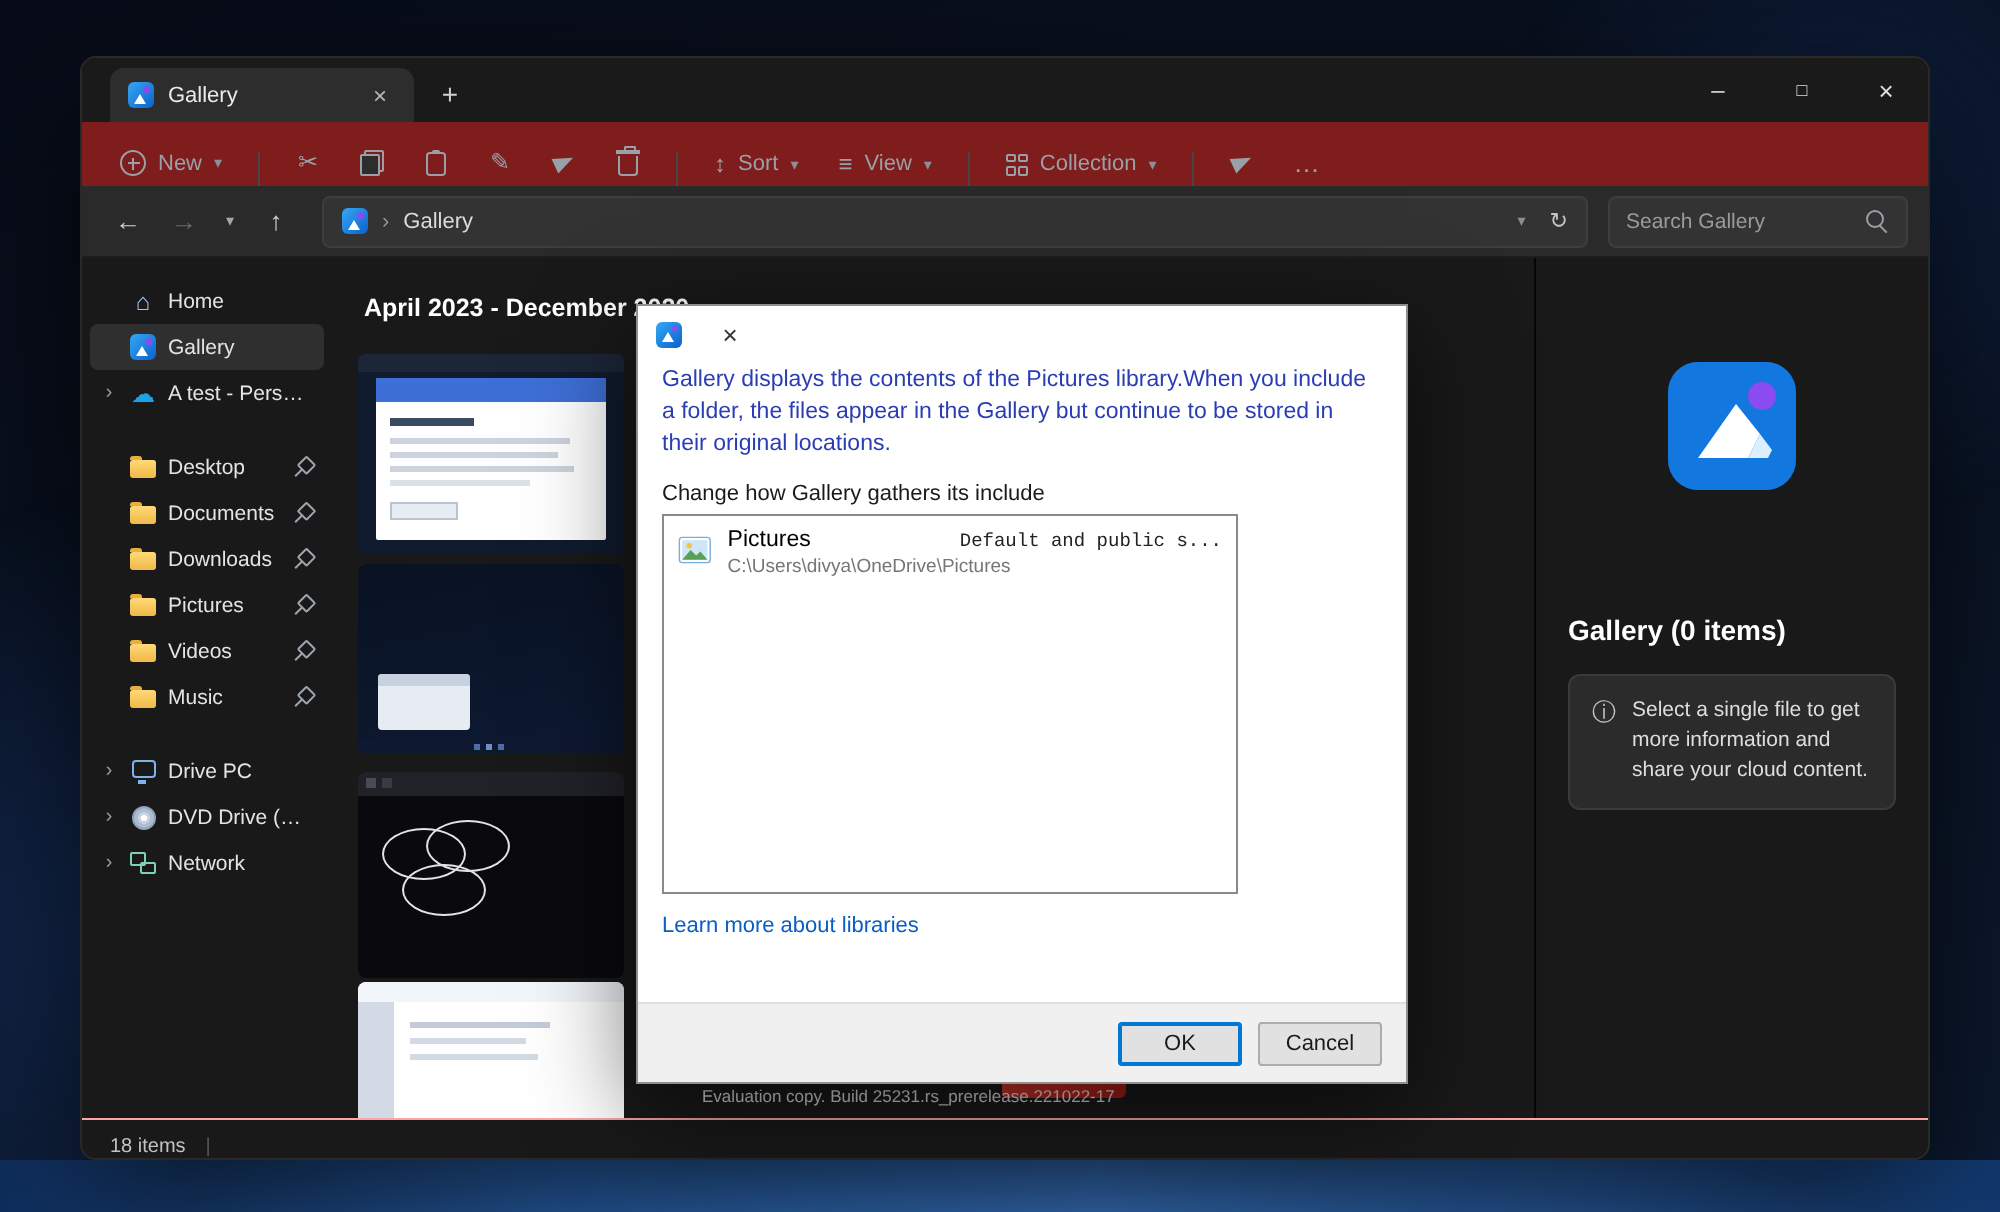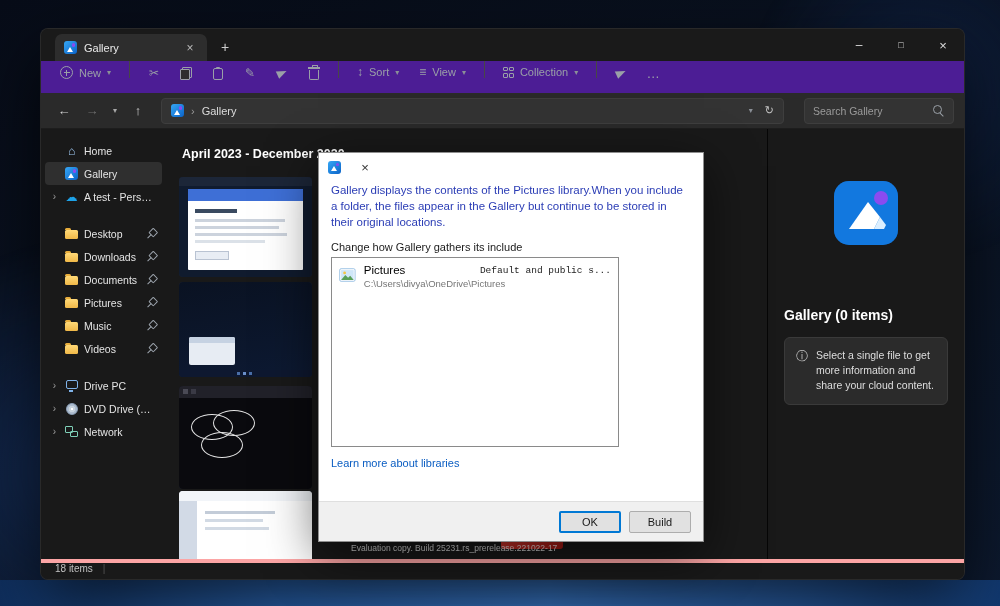--- a/index.html
+++ b/index.html
@@ -27,21 +27,21 @@
 
   .tabbar { height:32px; background:#1a1a1a; display:flex; align-items:flex-end; padding-left:14px; position:relative; flex:none; }
   .tab { height:27px; width:152px; background:#2d2d2d; border-radius:7px 7px 0 0; display:flex; align-items:center;
          gap:7px; padding:0 9px; color:#eaeaea; font-size:11px; }
   .tab-close { margin-left:auto; color:#b8b8b8; font-size:12px; width:16px; height:16px; display:flex; align-items:center; justify-content:center; border-radius:3px; }
   .newtab { width:24px; height:24px; margin:0 0 2px 6px; color:#cfcfcf; font-size:14px; display:flex; align-items:center; justify-content:center; border-radius:4px; }
   .win-controls { position:absolute; right:0; top:0; height:32px; display:flex; }
   .win-controls .wc { width:42px; height:32px; display:flex; align-items:center; justify-content:center; color:#dedede; }
   .wc-min { font-size:12px; } .wc-max { font-size:9px; } .wc-close { font-size:13px; }
 
-  .toolbar { height:32px; background:#4c1d95; display:flex; align-items:flex-start; padding:0 10px; gap:2px; color:#9aa0a7; flex:none; }
+  .toolbar { height:32px; background:#7f1d1d; display:flex; align-items:flex-end; padding:0 10px; gap:2px; color:#9aa0a7; flex:none; }
   .tb-btn { display:flex; align-items:center; gap:6px; padding:5px 9px; border-radius:4px; font-size:11px; color:#9aa0a7; }
   .tb-icon-btn { display:flex; align-items:center; justify-content:center; width:30px; height:24px; border-radius:4px; }
   .tb-sep { width:1px; height:17px; background:#474747; margin:0 7px; flex:none; }
   .glyph { font-size:12px; line-height:1; }
   .caret { font-size:8px; color:#8b9097; }
 
   
   .icon-plus-circle { position:relative; width:13px; height:13px; border:1.2px solid #9aa0a7; border-radius:50%; }
   .icon-plus-circle::before { content:""; position:absolute; left:2.5px; top:4.9px; width:6px; height:1.2px; background:#9aa0a7; }
   .icon-plus-circle::after  { content:""; position:absolute; left:4.9px; top:2.5px; width:1.2px; height:6px; background:#9aa0a7; }
@@ -62,21 +62,21 @@
 
   .addr-row { height:36px; background:#2a2a2a; border-bottom:1px solid #1d1d1d; display:flex; align-items:center; padding:0 10px; gap:2px; flex:none; }
   .addr-nav { width:26px; height:26px; display:flex; align-items:center; justify-content:center; color:#d2d2d2; font-size:13px; border-radius:4px; flex:none; }
   .addr-nav.dim { color:#6d6d6d; }
   .addr-nav.small { width:16px; font-size:8px; color:#a7a7a7; }
   .breadcrumb { flex:1; height:26px; background:#333; border:1px solid #3e3e3e; border-radius:4px; margin:0 8px;
                 display:flex; align-items:center; gap:7px; padding:0 9px; color:#dcdcdc; font-size:11px; }
   .crumb-sep { color:#9a9a9a; font-size:11px; }
   .crumb-right { margin-left:auto; display:flex; align-items:center; gap:12px; color:#c3c3c3; }
   .searchbox { width:150px; height:26px; background:#333; border:1px solid #3e3e3e; border-radius:4px;
-               display:flex; align-items:center; gap:6px; padding:0 8px; flex:none;margin-left:10px; }
+               display:flex; align-items:center; gap:6px; padding:0 8px; flex:none; }
   .searchbox input { flex:1; min-width:0; background:transparent; border:none; outline:none; color:#cfcfcf; font-size:10.5px; font-family:inherit; }
   .searchbox input::placeholder { color:#9b9b9b; }
 
   .bodyrow { flex:1; display:flex; min-height:0; background:#191919; }
 
   
   .sidebar { width:125px; flex:none; padding:10px 4px 0; font-size:10.5px; color:#e4e4e4; overflow:hidden; }
   .nav-row { display:flex; align-items:center; gap:5px; height:23px; padding:0 5px; border-radius:4px; }
   .nav-row.selected { background:#2f2f2f; }
   .nav-chev { width:9px; text-align:center; color:#9c9c9c; font-size:10px; flex:none; }
@@ -112,21 +112,21 @@
   .ellipse { position:absolute; border:1.5px solid #e3e3e3; border-radius:50%; background:transparent; }
 
   
   .details { width:197px; flex:none; border-left:1px solid #060606; background:#191919; padding:48px 16px 0; display:flex; flex-direction:column; }
   .big-icon { align-self:center; }
   .details-title { margin-top:58px; font-size:14px; font-weight:700; color:#fff; }
   .info-card { margin-top:14px; background:#2b2b2b; border:1px solid #3a3a3a; border-radius:6px; padding:10px 11px;
                display:flex; gap:8px; font-size:10.5px; line-height:1.45; color:#dedede; }
   .info-ic { color:#c2c2c2; font-size:12px; flex:none; }
 
-  .statusbar { height:20px; background:#191919; border-top:4px solid #fca5a5; display:flex; align-items:flex-start; gap:10px;
+  .statusbar { height:20px; background:#191919; border-top:1px solid #fca5a5; display:flex; align-items:flex-end; gap:10px;
                padding:0 14px; font-size:10px; color:#c2c2c2; flex:none; }
   .status-div { color:#555; }
 
   
   .dialog { position:absolute; left:318px; top:152px; width:386px; height:390px; background:#fff; z-index:40;
             border:1px solid #8f8f8f; box-shadow:0 14px 48px rgba(0,0,0,.6); display:flex; flex-direction:column; color:#1a1a1a; }
   .dlg-titlebar { height:28px; display:flex; align-items:center; gap:7px; padding:0 2px 0 9px; flex:none; }
   .dlg-title { flex:1; font-size:11px; color:#1a1a1a; }
   .dlg-close { width:34px; height:24px; display:flex; align-items:center; justify-content:center; color:#333; font-size:13px; }
   .dlg-content { flex:1; padding:2px 12px 0; }
@@ -282,53 +282,53 @@
               <span class="icon-folder"></span>
             </span>
           <span class="nav-label">Desktop</span>
           <span class="icon-pin"></span>
         </div>
         <div class="nav-row">
           <span class="nav-chev"></span>
           <span class="nav-ic">
               <span class="icon-folder"></span>
             </span>
+          <span class="nav-label">Documents</span>
+          <span class="icon-pin"></span>
+        </div>
+        <div class="nav-row">
+          <span class="nav-chev"></span>
+          <span class="nav-ic">
+              <span class="icon-folder"></span>
+            </span>
           <span class="nav-label">Downloads</span>
           <span class="icon-pin"></span>
         </div>
         <div class="nav-row">
           <span class="nav-chev"></span>
           <span class="nav-ic">
               <span class="icon-folder"></span>
             </span>
-          <span class="nav-label">Documents</span>
-          <span class="icon-pin"></span>
-        </div>
-        <div class="nav-row">
-          <span class="nav-chev"></span>
-          <span class="nav-ic">
-              <span class="icon-folder"></span>
-            </span>
           <span class="nav-label">Pictures</span>
           <span class="icon-pin"></span>
         </div>
         <div class="nav-row">
           <span class="nav-chev"></span>
           <span class="nav-ic">
               <span class="icon-folder"></span>
             </span>
+          <span class="nav-label">Videos</span>
+          <span class="icon-pin"></span>
+        </div>
+        <div class="nav-row">
+          <span class="nav-chev"></span>
+          <span class="nav-ic">
+              <span class="icon-folder"></span>
+            </span>
           <span class="nav-label">Music</span>
-          <span class="icon-pin"></span>
-        </div>
-        <div class="nav-row">
-          <span class="nav-chev"></span>
-          <span class="nav-ic">
-              <span class="icon-folder"></span>
-            </span>
-          <span class="nav-label">Videos</span>
           <span class="icon-pin"></span>
         </div>
         <div class="nav-gap"></div>
         <div class="nav-row">
           <span class="nav-chev">›</span>
           <span class="nav-ic">
               <span class="icon-pc"></span>
             </span>
           <span class="nav-label">Drive PC</span>
         </div>
@@ -442,16 +442,16 @@
               <div class="lib-path">C:\Users\divya\OneDrive\Pictures</div>
             </div>
             <div class="lib-badge">Default and public s...</div>
           </div>
         </div>
       </div>
       <div class="dlg-link">Learn more about libraries</div>
     </div>
     <div class="dlg-footer">
       <button class="dlg-btn ok">OK</button>
-      <button class="dlg-btn cancel">Build</button>
+      <button class="dlg-btn cancel">Cancel</button>
     </div>
   </div>
 </div>
 
 </body></html>

